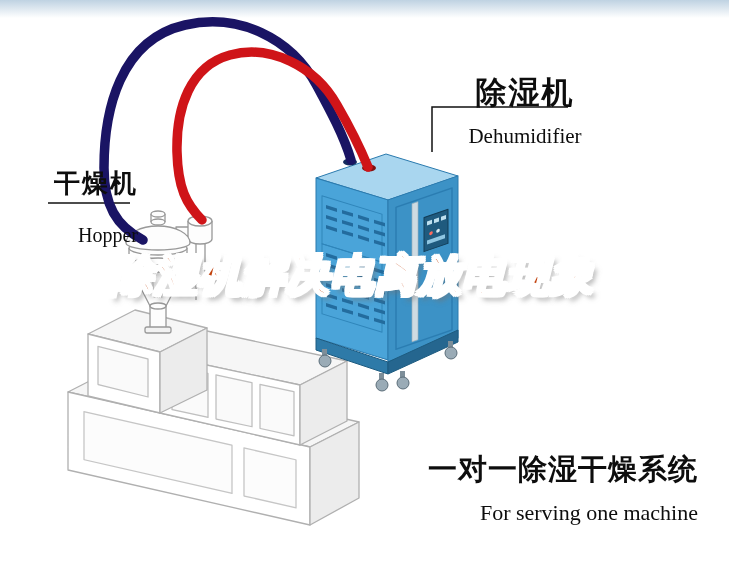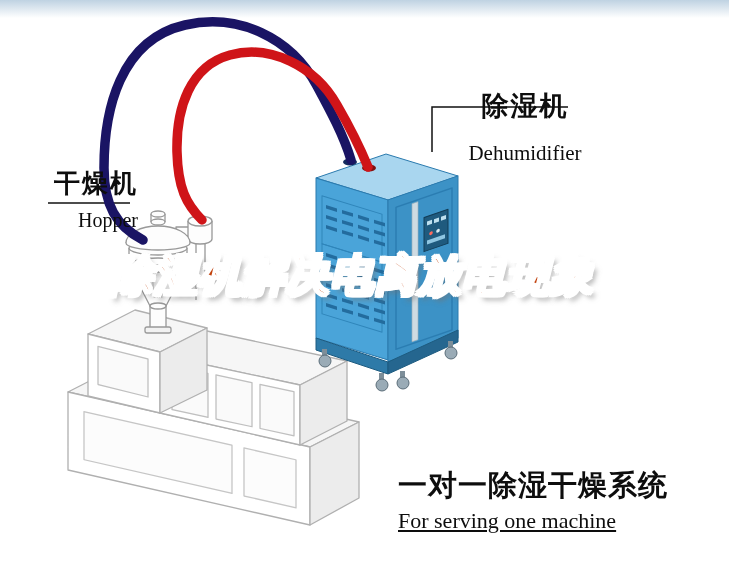--- a/index.html
+++ b/index.html
@@ -5,33 +5,33 @@
   html,body{margin:0;padding:0;background:#ffffff;}
   .stage{position:relative;width:729px;height:561px;overflow:hidden;background:#ffffff;
          font-family:"Liberation Sans",sans-serif;}
   .top-fade{position:absolute;top:0;left:0;right:0;height:18px;
             background:linear-gradient(#bfd2e2,rgba(255,255,255,0));}
   .scene{position:absolute;top:0;left:0;}
   .label{position:absolute;color:#0d0d0d;}
   .label-cn{font:700 26px/1.2 "Liberation Sans",sans-serif;letter-spacing:2px;}
   .label-en{font:20px/1.25 "Liberation Serif",serif;}
   .hopper-label{left:46px;top:168px;width:92px;text-align:right;}
-  .hopper-label .label-en{margin-top:9px;}
+  .hopper-label .label-en{margin-top:24px;}
   .dehum-label{left:450px;top:74px;width:150px;text-align:center;}
-  .dehum-label .label-cn{font-size:27px;margin-top:16px;}
-  .dehum-label .label-en{font-size:21px;margin-top:18px;}
+  .dehum-label .label-cn{font-size:31px;}
+  .dehum-label .label-en{font-size:21px;margin-top:12px;}
   .headline{position:absolute;left:110px;top:254px;white-space:nowrap;
     font:italic 700 43px/1 "Liberation Sans",sans-serif;letter-spacing:1px;
     color:#c2410c;-webkit-text-stroke:2px #ffffff;
     text-shadow:-2px -2px 0 #fff,2px -2px 0 #fff,-2px 2px 0 #fff,2px 2px 0 #fff,
       0 -2px 0 #fff,0 2px 0 #fff,-2px 0 0 #fff,2px 0 0 #fff,
       4px 5px 5px rgba(115,115,115,0.55);}
-  .system-label{left:398px;top:468px;width:300px;text-align:left;}
+  .system-label{left:398px;top:452px;width:300px;text-align:right;}
   .system-cn{font:700 29px/1.2 "Liberation Sans",sans-serif;letter-spacing:1px;color:#0d0d0d;}
-  .system-en{font:22px/1.2 "Liberation Serif",serif;margin-top:5px;color:#0d0d0d;text-decoration:underline;}
+  .system-en{font:22px/1.2 "Liberation Serif",serif;margin-top:13px;color:#0d0d0d;}
 </style>
 </head>
 <body>
 
 <div class="stage">
   <div class="top-fade"></div>
 
   <svg class="scene" width="729" height="561" viewBox="0 0 729 561">
     <defs>
       <g id="vrow" fill="#236c9e">

